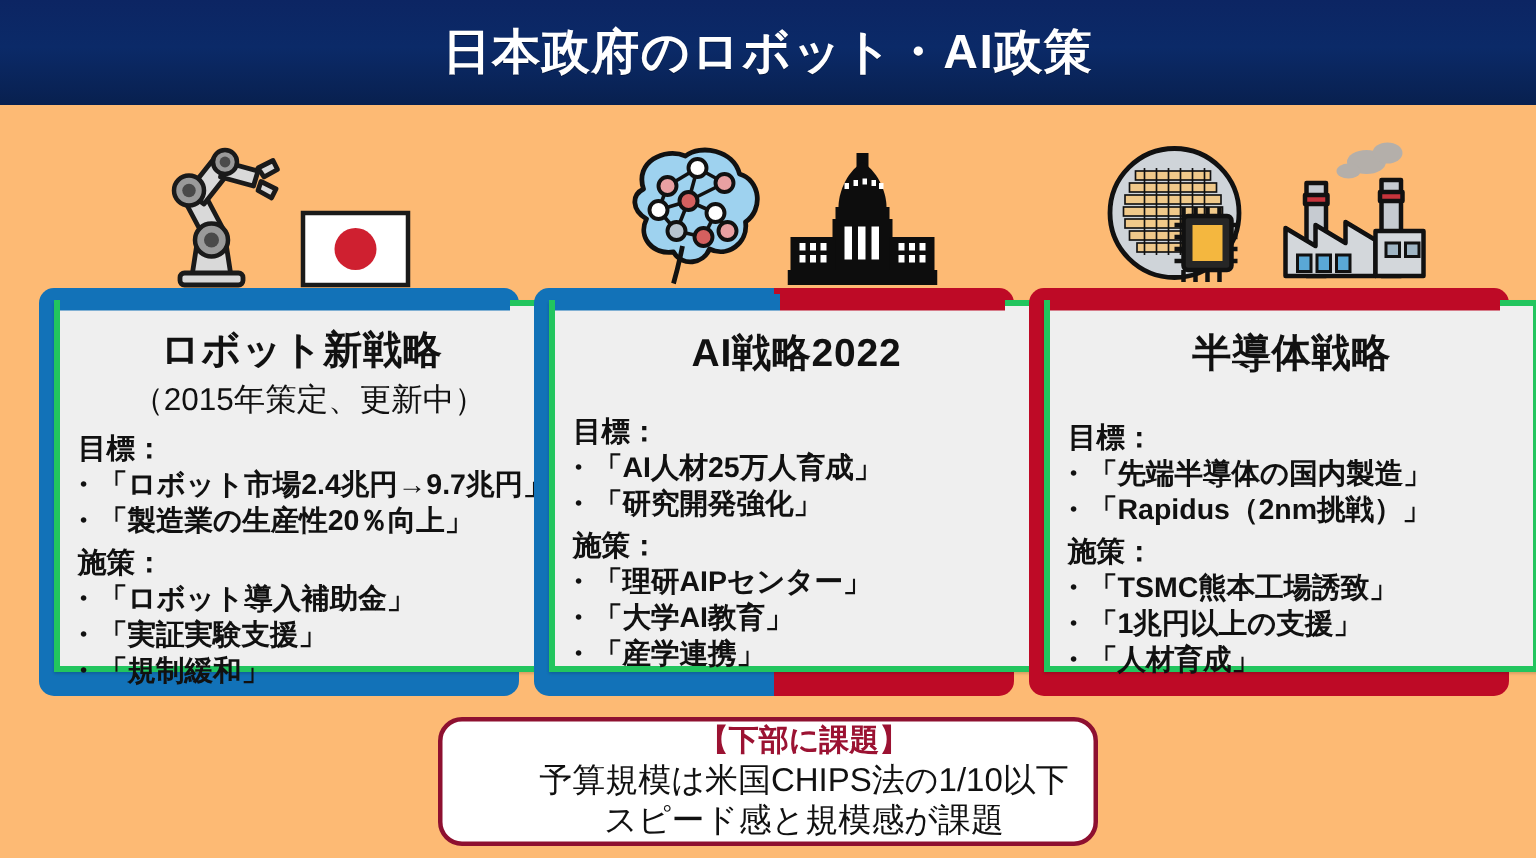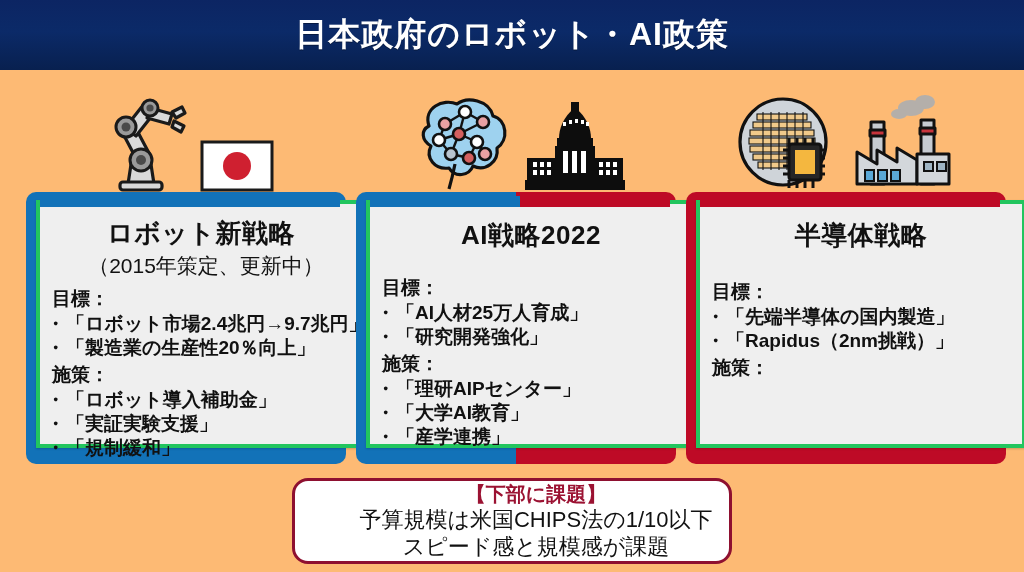--- a/index.html
+++ b/index.html
@@ -348,20 +348,25 @@
           <i class="tb r"></i>
         </div>
       <div class="cardtitle">半導体戦略</div>
       <div class="body">
         <div class="seclabel">目標：</div>
         <ul>
           <li>「先端半導体の国内製造」</li>
           <li>「Rapidus（2nm挑戦）」</li>
         </ul>
         <div class="seclabel">施策：</div>
+        <ul>
+          <li>「TSMC熊本工場誘致」</li>
+          <li>「1兆円以上の支援」</li>
+          <li>「人材育成」</li>
+        </ul>
       </div>
     </div>
   </div>
 
   <div class="callout">
     <div class="l1">【下部に課題】</div>
     <div class="l2">予算規模は米国CHIPS法の1/10以下</div>
     <div class="l3">スピード感と規模感が課題</div>
   </div>
 

